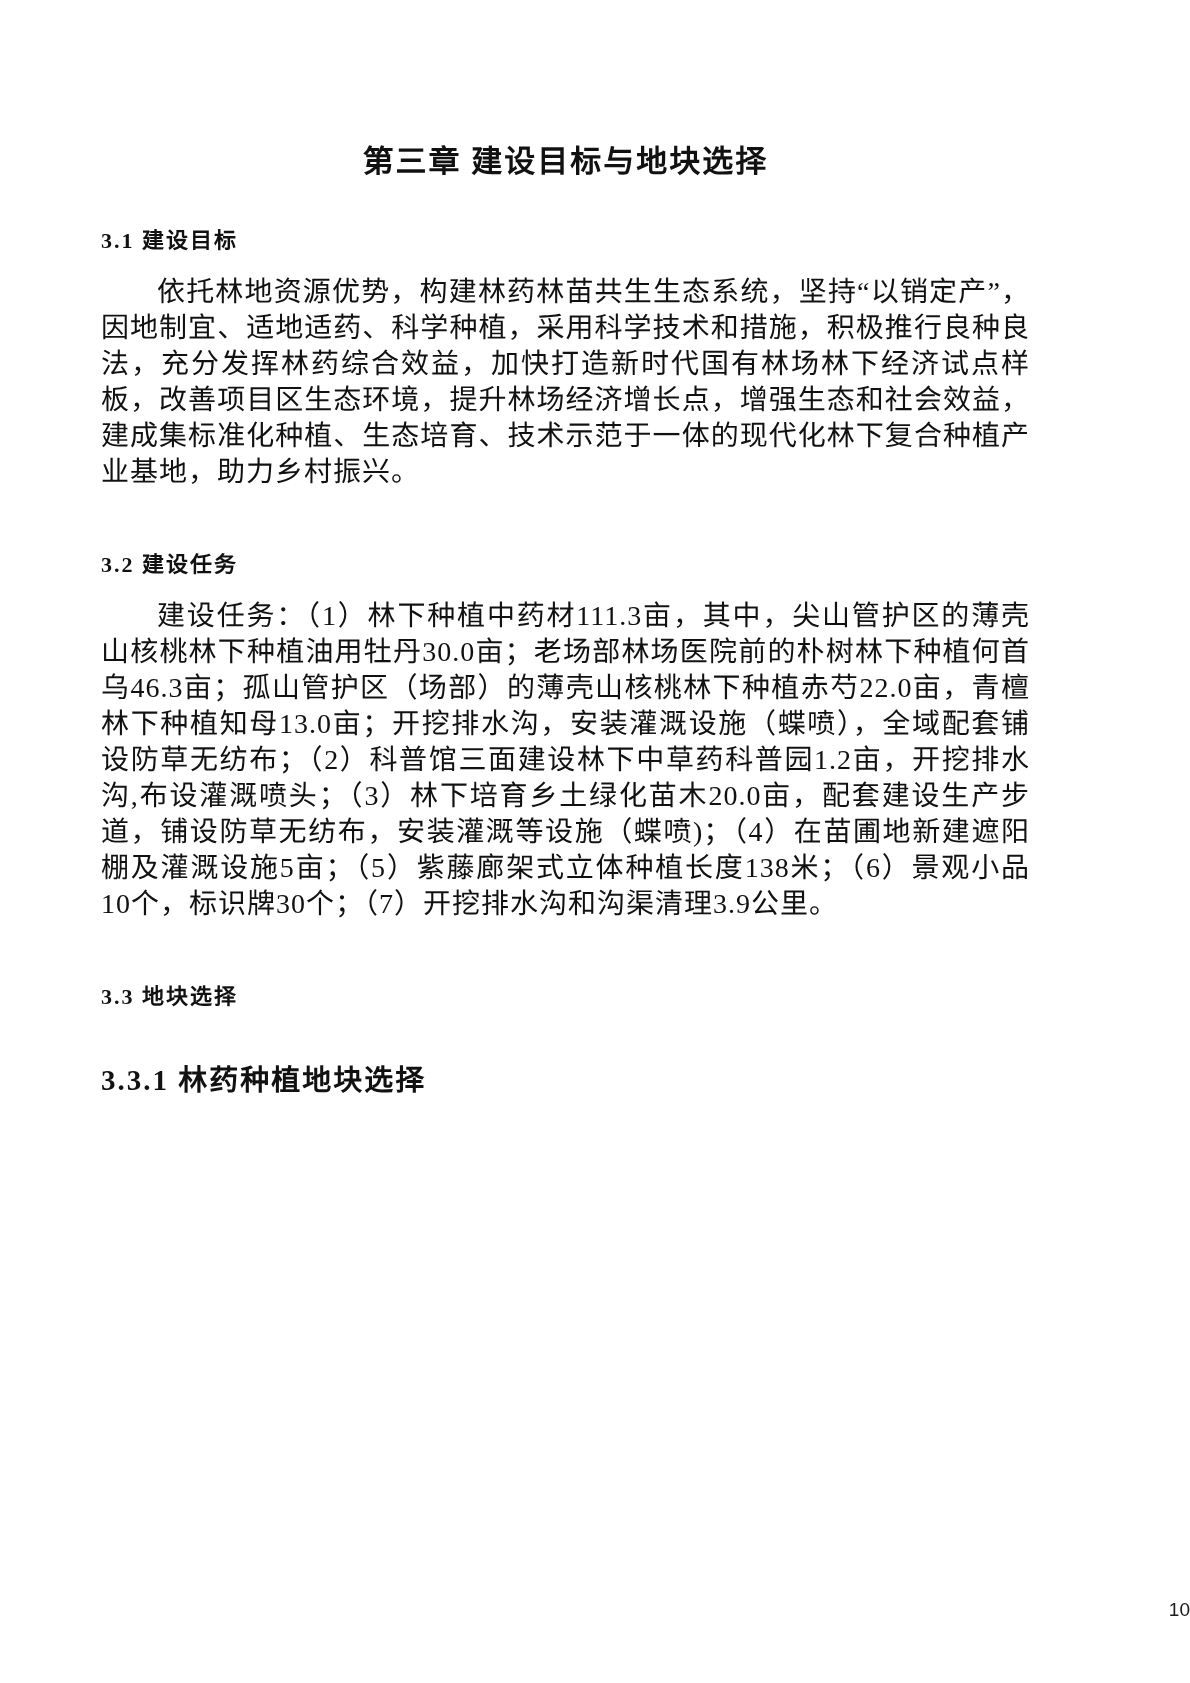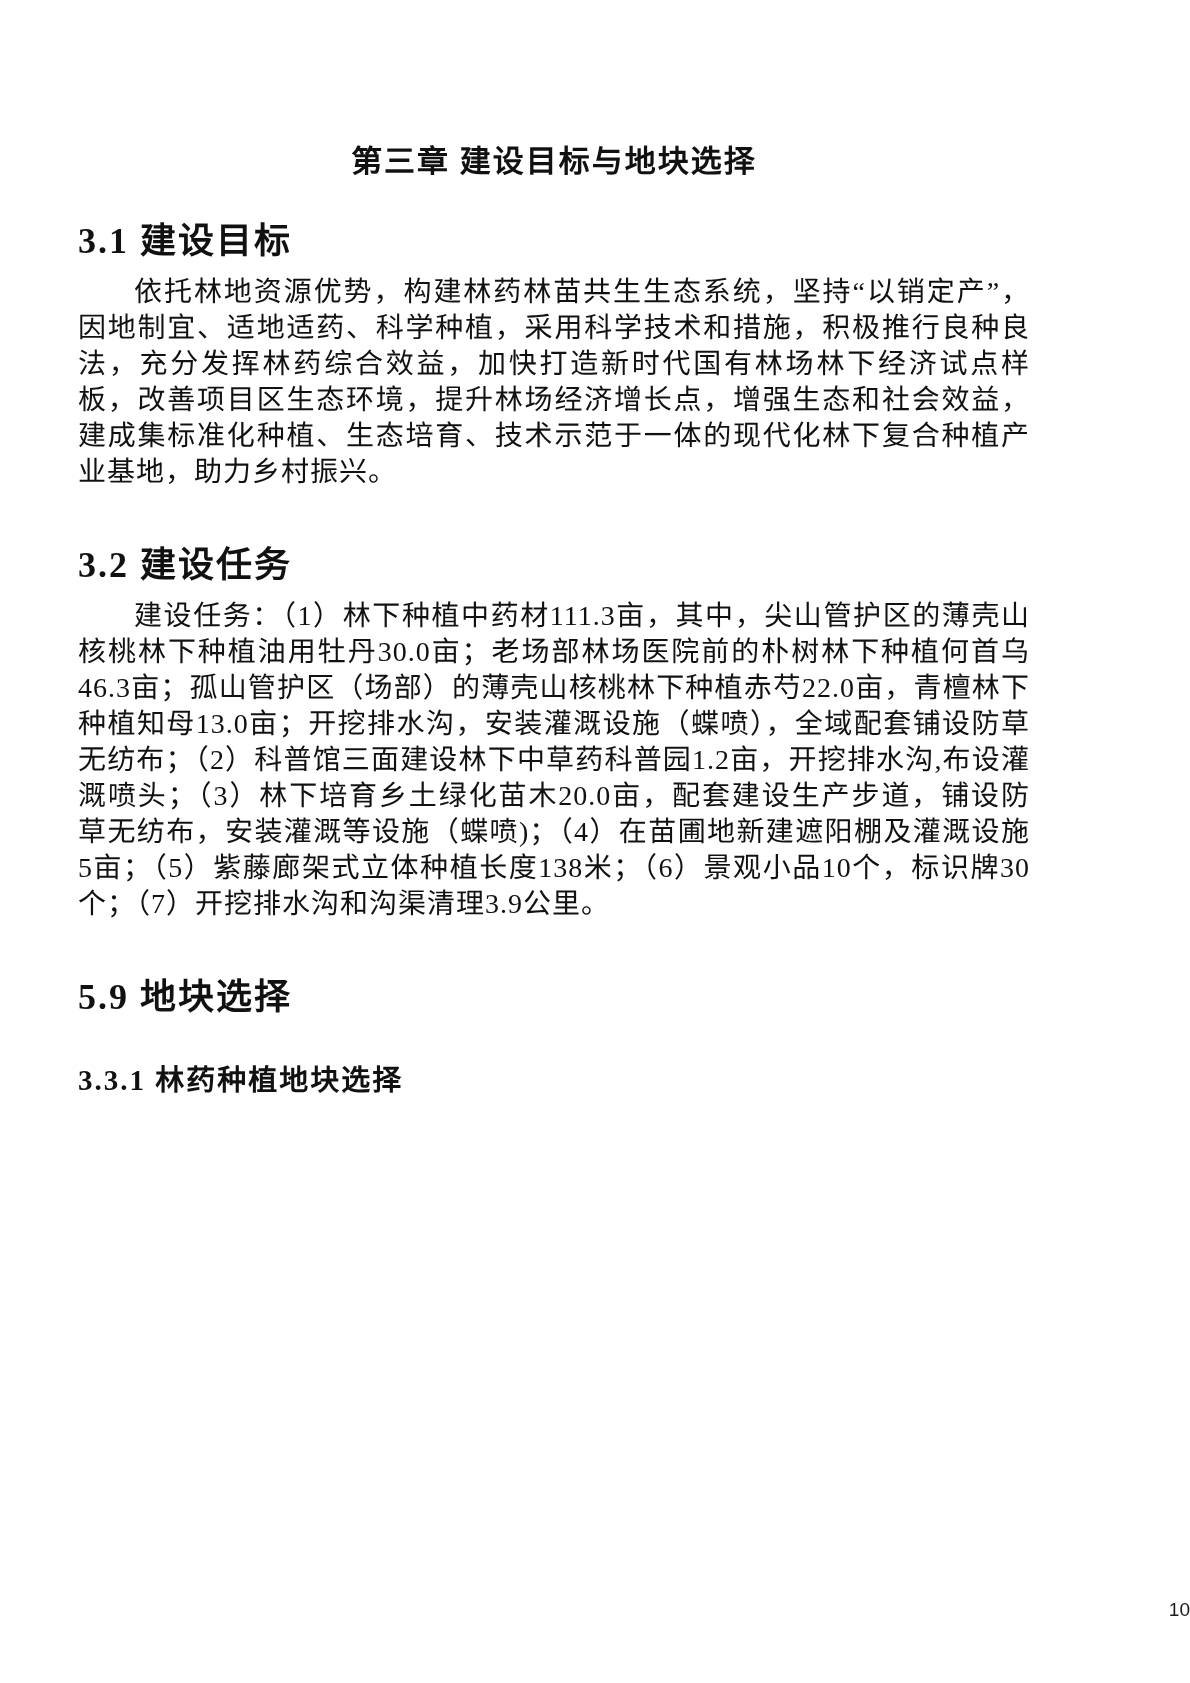--- a/index.html
+++ b/index.html
@@ -9,33 +9,33 @@
   }
   .page {
     position: relative;
     width: 1190px;
     height: 1683px;
     margin: 0 auto;
     background: #ffffff;
     color: #111111;
     font-family: "Liberation Serif", "DejaVu Serif", serif;
     box-sizing: border-box;
-    padding: 142px 160px 0 78px;
+    padding: 142px 160px 0 101px;
     overflow: hidden;
   }
   .chapter-title {
     font-size: 31px;
     font-weight: bold;
     text-align: center;
     letter-spacing: 2px;
     margin: 0 0 0 0;
     line-height: 40px;
   }
   .section-heading {
-    font-size: 36px;
+    font-size: 22px;
     font-weight: bold;
     letter-spacing: 2px;
     line-height: 38px;
     margin: 40px 0 0 0;
   }
   .section-heading.tight {
     margin-top: 56px;
   }
   .sub-heading {
     font-size: 29px;
@@ -72,19 +72,19 @@
   <h1 class="chapter-title">第三章 建设目标与地块选择</h1>
 
   <h2 class="section-heading">3.1 建设目标</h2>
 
   <p class="body-paragraph">依托林地资源优势，构建林药林苗共生生态系统，坚持“以销定产”，因地制宜、适地适药、科学种植，采用科学技术和措施，积极推行良种良法，充分发挥林药综合效益，加快打造新时代国有林场林下经济试点样板，改善项目区生态环境，提升林场经济增长点，增强生态和社会效益，建成集标准化种植、生态培育、技术示范于一体的现代化林下复合种植产业基地，助力乡村振兴。</p>
 
   <h2 class="section-heading tight">3.2 建设任务</h2>
 
   <p class="body-paragraph">建设任务：（1）林下种植中药材111.3亩，其中，尖山管护区的薄壳山核桃林下种植油用牡丹30.0亩；老场部林场医院前的朴树林下种植何首乌46.3亩；孤山管护区（场部）的薄壳山核桃林下种植赤芍22.0亩，青檀林下种植知母13.0亩；开挖排水沟，安装灌溉设施（蝶喷），全域配套铺设防草无纺布；（2）科普馆三面建设林下中草药科普园1.2亩，开挖排水沟,布设灌溉喷头；（3）林下培育乡土绿化苗木20.0亩，配套建设生产步道，铺设防草无纺布，安装灌溉等设施（蝶喷)；（4）在苗圃地新建遮阳棚及灌溉设施5亩；（5）紫藤廊架式立体种植长度138米；（6）景观小品10个，标识牌30个；（7）开挖排水沟和沟渠清理3.9公里。</p>
 
-  <h2 class="section-heading tight">5.9 地块选择</h2>
+  <h2 class="section-heading tight">3.3 地块选择</h2>
 
   <h3 class="sub-heading">3.3.1 林药种植地块选择</h3>
 
   <div class="page-footer">10</div>
 
 </div>
 
 </body></html>

